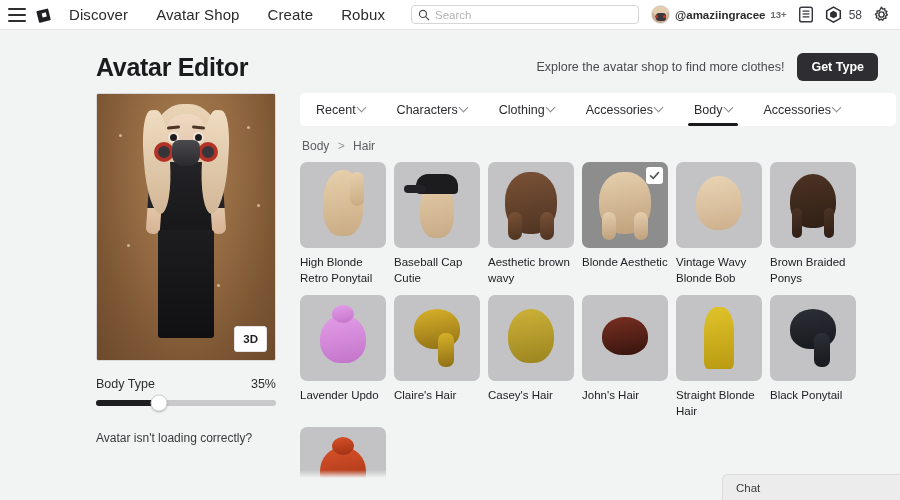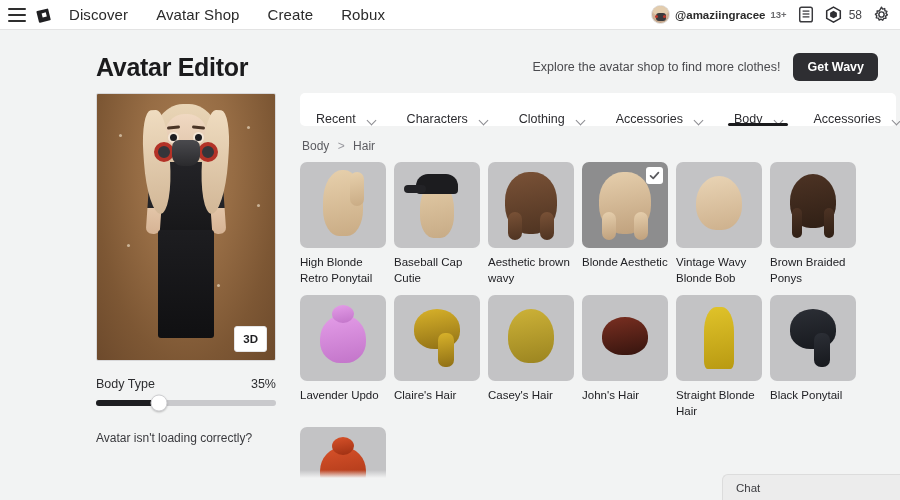--- a/index.html
+++ b/index.html
@@ -147,21 +147,21 @@
   
   .right-col { flex: 1; margin-left: 24px; padding-right: 0; }
   .tabs-bar {
     background: #ffffff;
     border-radius: 5px;
     height: 33px;
     display: flex; align-items: stretch;
     width: 596px;
   }
   .tab {
-    display: flex; align-items: flex-end; gap: 12px;
+    display: flex; align-items: center; gap: 2px;
     padding: 0 16px; cursor: pointer;
     font-size: 12.5px; color: #2c2c30;
     position: relative; white-space: nowrap;
   }
   .tab.active { font-weight: normal; }
   .tab.active:after {
     content: ""; position: absolute; left: 10px; right: 10px; bottom: 0;
     height: 3px; background: #1a1a1c; border-radius: 2px;
   }
   .chev { width: 7px; height: 7px; border-right: 1.4px solid #8d8d92; border-bottom: 1.4px solid #8d8d92; transform: translateY(-2px) rotate(45deg); }
@@ -222,20 +222,27 @@
   </div>
   <svg class="rbx-logo" viewBox="0 0 24 24">
     <rect x="2.2" y="5.2" width="17" height="17" rx="1.4" transform="rotate(-14 10.7 13.7)" fill="#1f1f22"></rect>
     <rect x="8.6" y="9.6" width="6" height="6" transform="rotate(-14 11.6 12.6)" fill="#ffffff"></rect>
   </svg>
   <div class="nav-links">
     <span class="nav-link">Discover</span>
     <span class="nav-link">Avatar Shop</span>
     <span class="nav-link">Create</span>
     <span class="nav-link">Robux</span>
+  </div>
+  <div class="search-wrap">
+    <svg width="12" height="12" viewBox="0 0 16 16">
+      <circle cx="6.6" cy="6.6" r="4.7" fill="none" stroke="#4a4a4e" stroke-width="1.6"></circle>
+      <line x1="10.2" y1="10.2" x2="14.4" y2="14.4" stroke="#4a4a4e" stroke-width="1.6" stroke-linecap="round"></line>
+    </svg>
+    <input class="search-input" type="text" placeholder="Search" style="">
   </div>
   <div class="nav-right">
     <div class="user-chip">
       <div class="avatar-thumb">
         <div class="hair-t"></div>
         <div class="mask-t"></div>
       </div>
       <span class="username">@amaziingracee</span>
       <span class="age-badge">13+</span>
     </div>
@@ -260,21 +267,21 @@
         <path d="M10 1.4 L11.3 3.6 L13.8 3 L14 5.6 L16.4 6.3 L15.2 8.6 L16.9 10.4 L14.8 11.9 L15.3 14.4 L12.7 14.5 L11.5 16.8 L9.4 15.4 L7.2 16.6 L6.4 14.2 L3.8 13.9 L4.5 11.4 L2.8 9.6 L5 8.4 L4.8 5.8 L7.4 5.9 L8.7 3.6 Z" fill="none" stroke="#3a3a3e" stroke-width="1.6" stroke-linejoin="round"></path>
       </svg>
     </span>
   </div>
 </div>
 
 <div class="page-header">
   <div class="page-title">Avatar Editor</div>
   <div class="promo">
     <span class="promo-text">Explore the avatar shop to find more clothes!</span>
-    <button class="get-more-btn">Get Wavy</button>
+    <button class="get-more-btn">Get Type</button>
   </div>
 </div>
 
 <div class="main">
 
   <div class="left-col">
     <div class="avatar-stage">
       <div class="sparkle" style="left:22px; top:40px;"></div>
       <div class="sparkle" style="left:150px; top:32px;"></div>
       <div class="sparkle" style="left:30px; top:150px;"></div>

